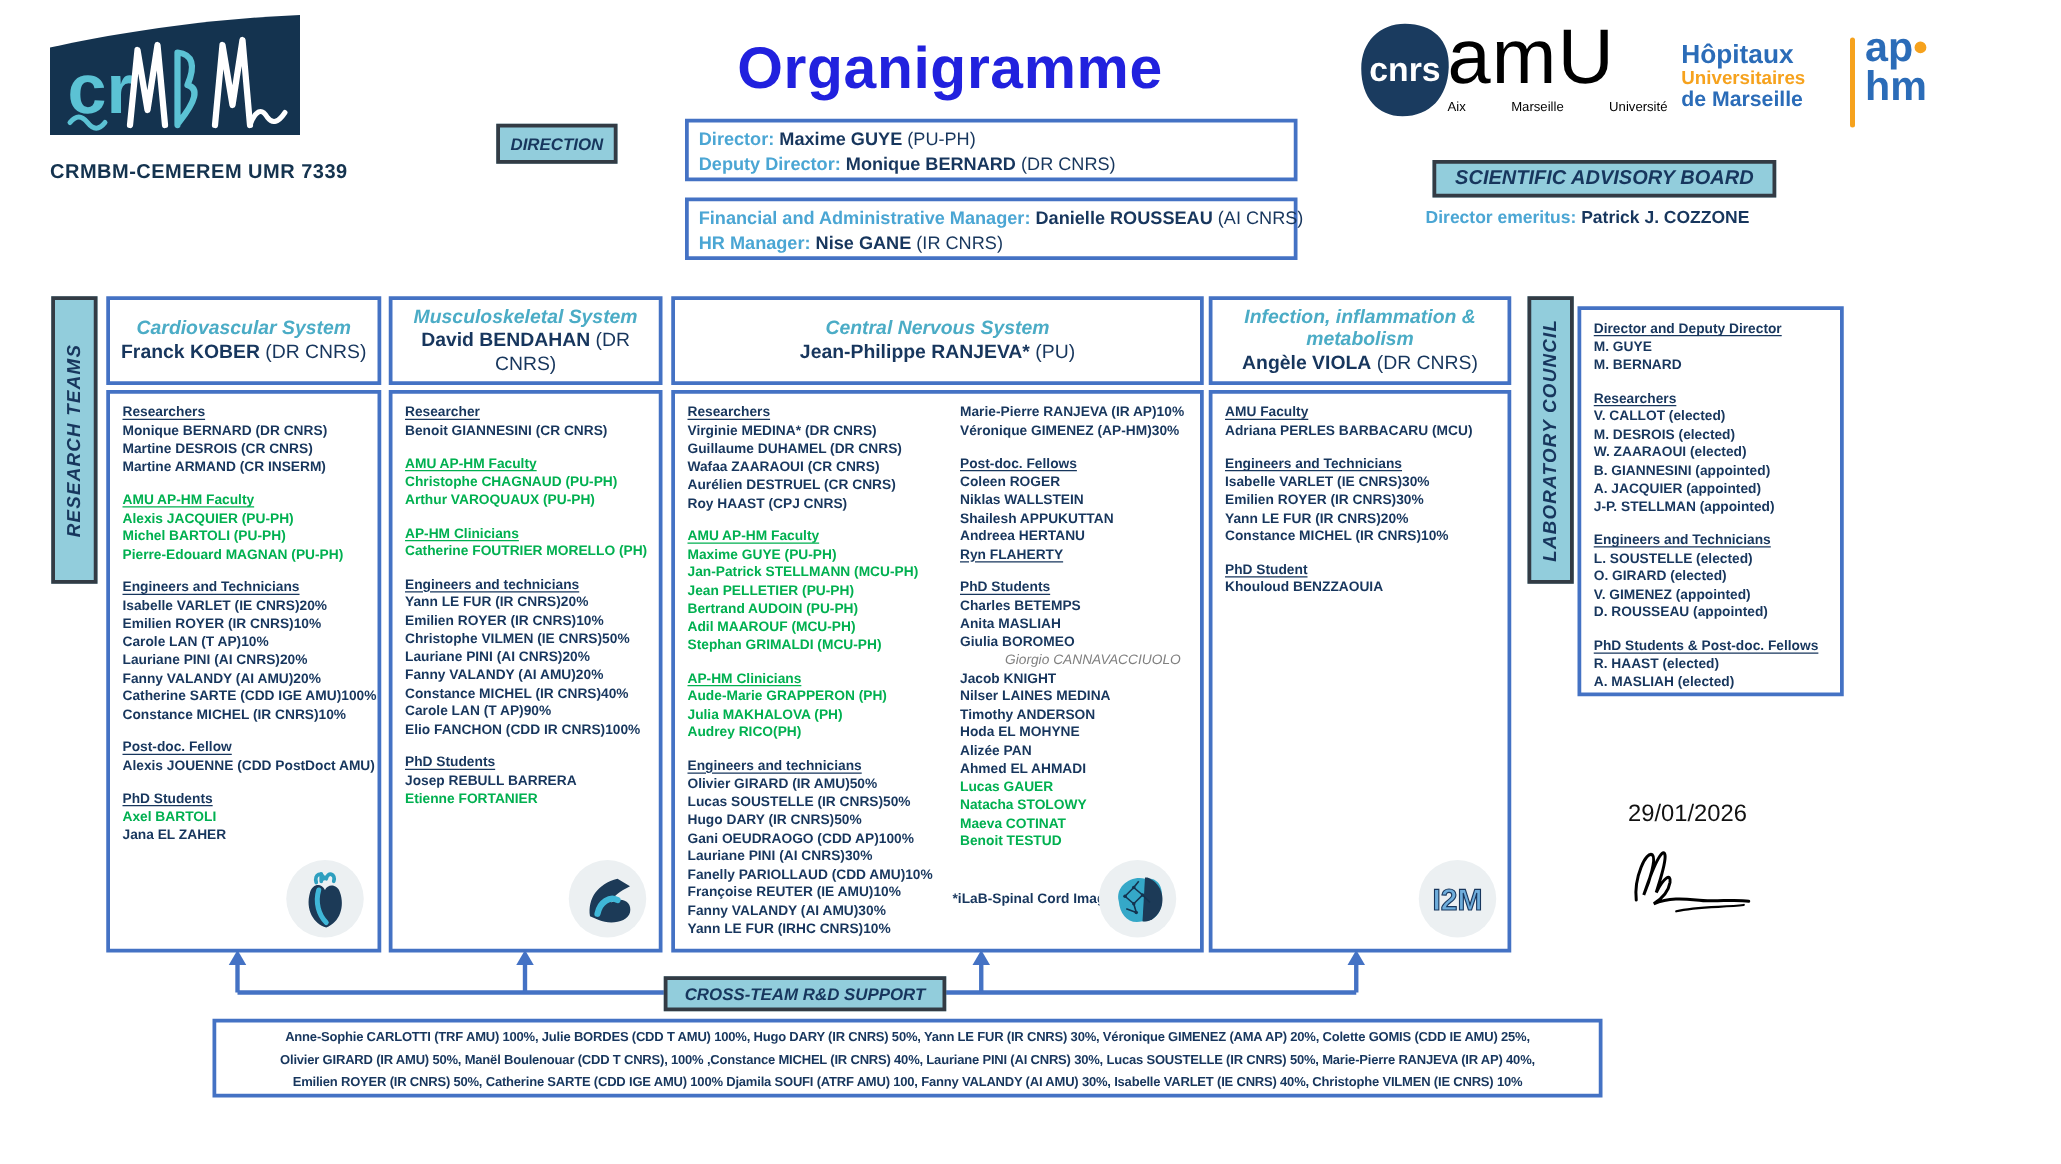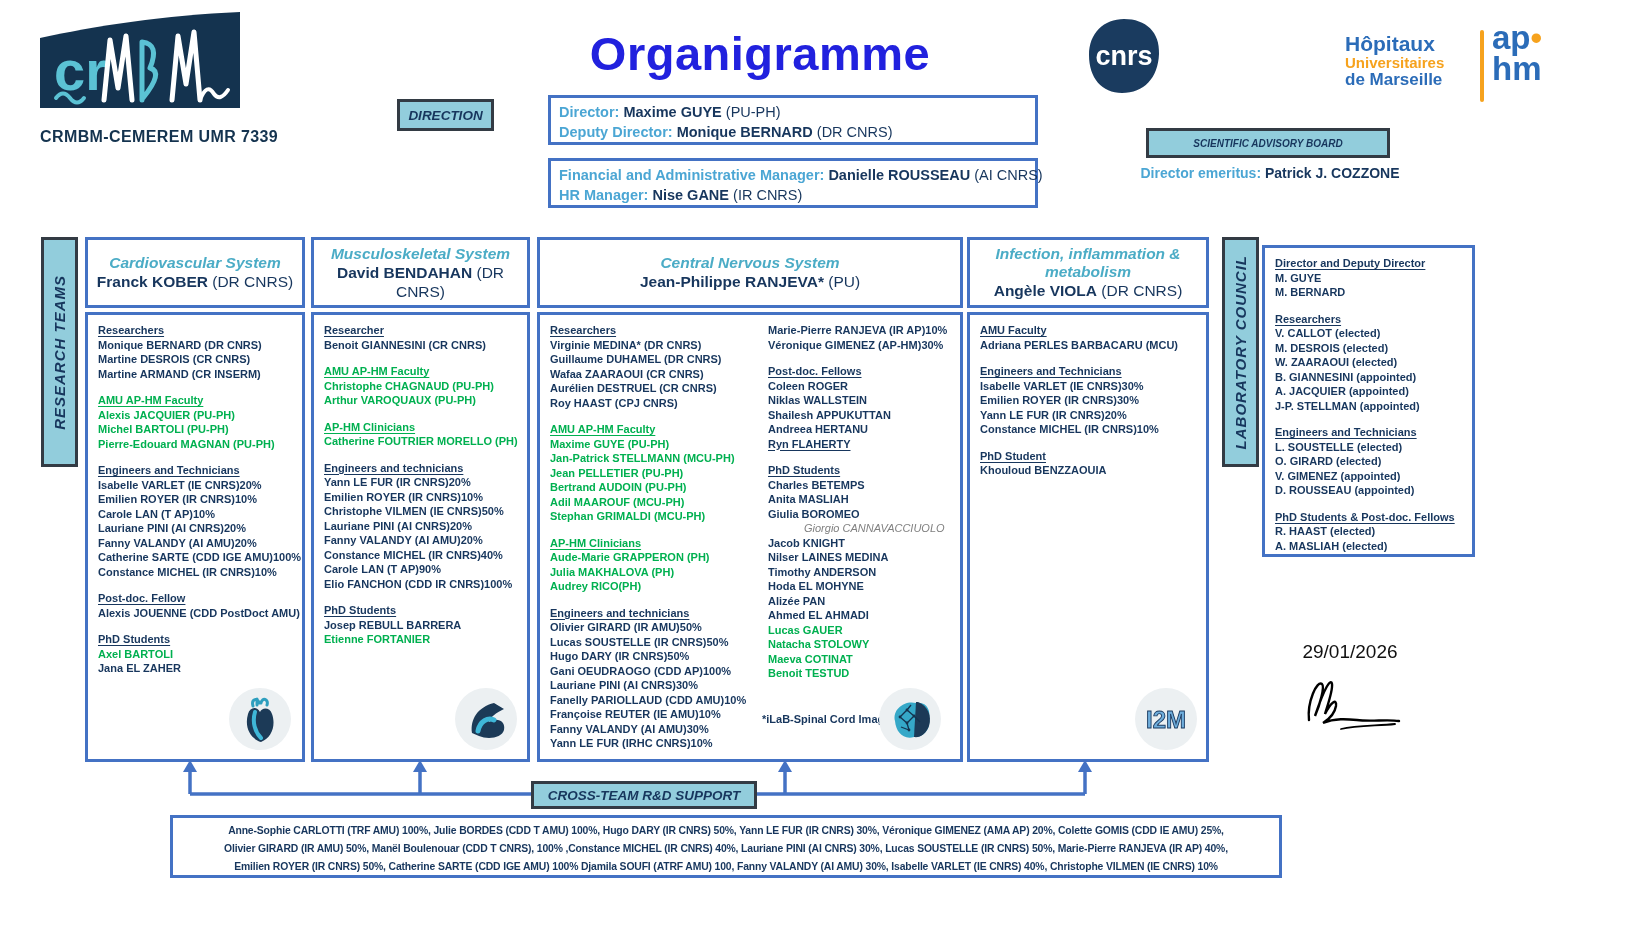--- a/index.html
+++ b/index.html
@@ -10,21 +10,21 @@
   body{font-family:"Liberation Sans",sans-serif;background:#fff;}
   .canvas{position:relative;width:1649px;height:931px;background:#fff;overflow:hidden;}
 
   
   .crmbm{position:absolute;left:40px;top:10px;width:205px;}
   .crmbm-caption{margin-top:2px;text-align:center;color:#14334F;font-weight:600;font-size:16px;letter-spacing:.4px;white-space:nowrap;}
   .page-title{position:absolute;left:540px;top:26px;width:440px;text-align:center;color:var(--ttlblue);font-size:47px;font-weight:bold;letter-spacing:.5px;}
 
   .tealbox{position:absolute;background:var(--teal);border:3px solid var(--tealborder);display:flex;align-items:center;justify-content:center;color:var(--navy);font-weight:bold;font-style:italic;}
   .direction-label{left:397px;top:99px;width:97px;height:32px;font-size:13.5px;}
-  .advisory-label{left:1146px;top:128px;width:244px;height:30px;font-size:10px;}
+  .advisory-label{left:1146px;top:128px;width:275px;height:30px;font-size:16px;}
   .crossteam-label{left:531px;top:781px;width:226px;height:28px;font-size:13.5px;z-index:3;}
 
   .bluebox{position:absolute;background:#fff;border:3px solid var(--blue);margin-left:41px;}
   .dir-box{left:507px;top:95px;width:490px;height:50px;padding:4px 0 0 8px;}
   .admin-box{left:507px;top:158px;width:490px;height:50px;padding:4px 0 0 8px;}
   .dline{font-size:14.5px;line-height:20px;white-space:nowrap;}
   .dline .lbl{color:var(--lblue);font-weight:bold;}
   .dline .nm{color:var(--navy);font-weight:bold;}
   .dline .sfx{color:var(--navy);font-weight:normal;}
 
@@ -128,20 +128,28 @@
     <div class="dline">
       <span class="lbl">HR Manager:</span><span class="nm"> Nise GANE</span><span class="sfx"> (IR CNRS)</span>
     </div>
   </div>
 
   <div class="cnrs-logo">
     <svg width="80" height="80" viewBox="0 0 80 80">
       <path d="M40,3 C62,3 76,16 75,38 C74,62 60,77 38,77 C18,77 5,62 5,39 C5,17 20,3 40,3 Z" fill="#1A3B5F"></path>
       <text x="40" y="49" text-anchor="middle" font-size="27" font-weight="bold" fill="#fff" font-family="Liberation Sans, sans-serif">cnrs</text>
     </svg>
+  </div>
+  <div class="amu-logo">
+    <div class="amu-word">amU</div>
+    <div class="amu-sub">
+      <span>Aix</span>
+      <span>Marseille</span>
+      <span>Université</span>
+    </div>
   </div>
   <div class="hum-logo">
     <div class="hum1">Hôpitaux</div>
     <div class="hum2">Universitaires</div>
     <div class="hum3">de Marseille</div>
   </div>
   <div class="hum-bar"></div>
   <div class="aphm-logo">
     <div><span>ap</span><span class="aphm-dot">•</span></div>
     <div>hm</div>

